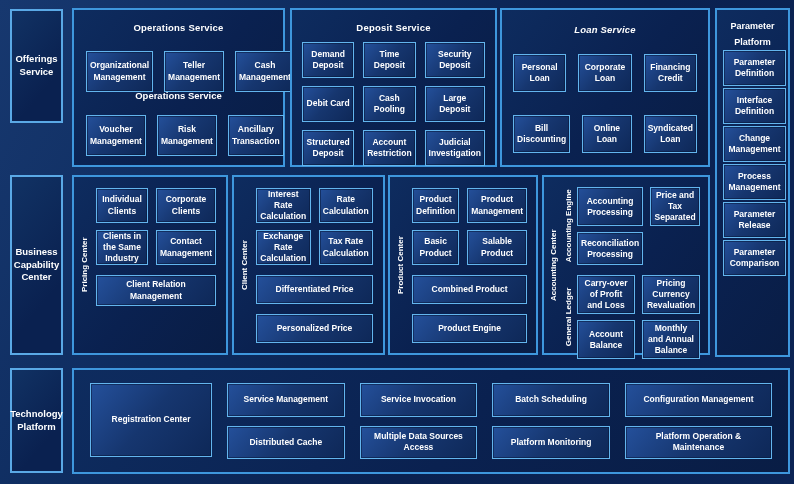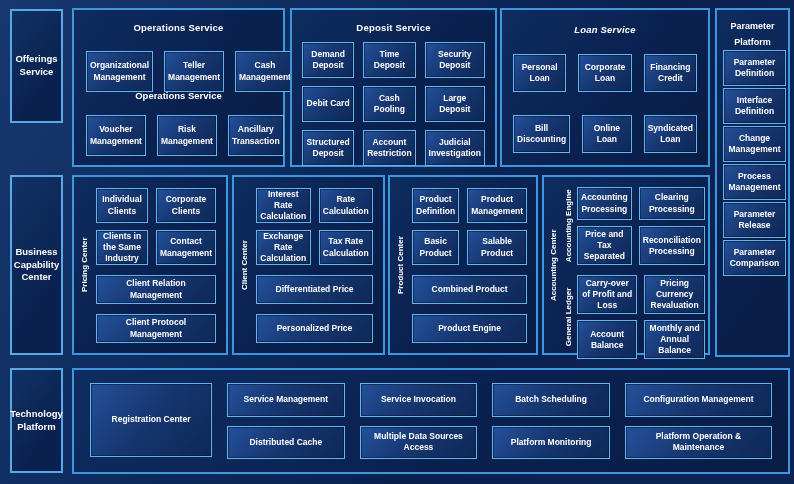--- a/index.html
+++ b/index.html
@@ -132,21 +132,20 @@
     <div class="cbody">
       <div class="vlabel" style="width:16px;">Pricing Center</div>
       <div class="ccontent">
         <div class="cgrid">
           <div class="box">Individual Clients</div>
           <div class="box">Corporate Clients</div>
           <div class="box">Clients in the Same Industry</div>
           <div class="box">Contact Management</div>
         </div>
         <div class="box wide">Client Relation Management</div>
-        <div class="box wide">Client Protocol Management</div>
       </div>
     </div>
   </div>
 
   <div class="panel" style="left:232px;top:175px;width:153px;height:180px;">
     <div class="cbody">
       <div class="vlabel" style="width:16px;">Client Center</div>
       <div class="ccontent">
         <div class="cgrid">
           <div class="box">Interest Rate Calculation</div>
@@ -177,21 +176,20 @@
   </div>
 
   <div class="panel" style="left:542px;top:175px;width:168px;height:180px;">
     <div class="cbody">
       <div class="vlabel" style="width:15px;">Accounting Center</div>
       <div class="agroups">
         <div class="agroup">
           <div class="vlabel" style="width:14px;">Accounting Engine</div>
           <div class="agrid">
             <div class="box">Accounting Processing</div>
-            <div class="box">Clearing Processing</div>
             <div class="box">Price and Tax Separated</div>
             <div class="box">Reconciliation Processing</div>
           </div>
         </div>
         <div class="agroup">
           <div class="vlabel" style="width:14px;">General Ledger</div>
           <div class="agrid">
             <div class="box">Carry-over of Profit and Loss</div>
             <div class="box">Pricing Currency Revaluation</div>
             <div class="box">Account Balance</div>

